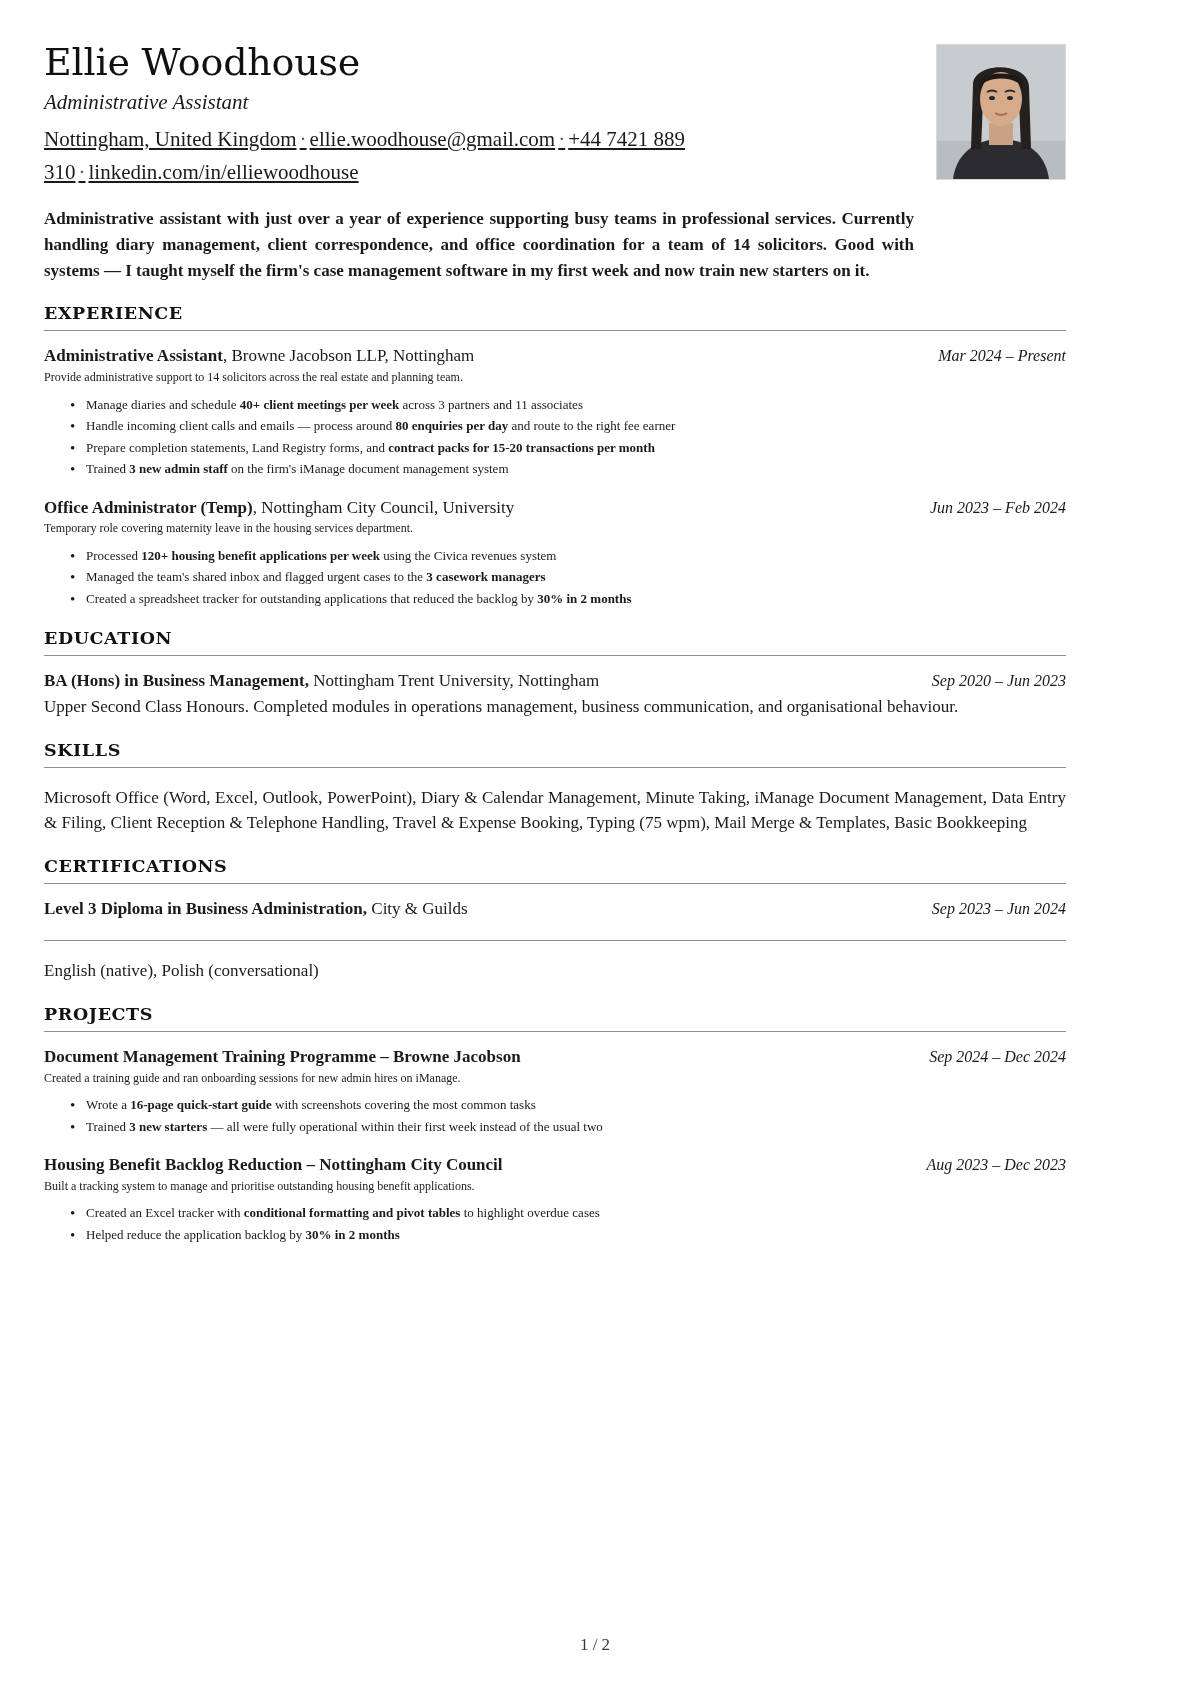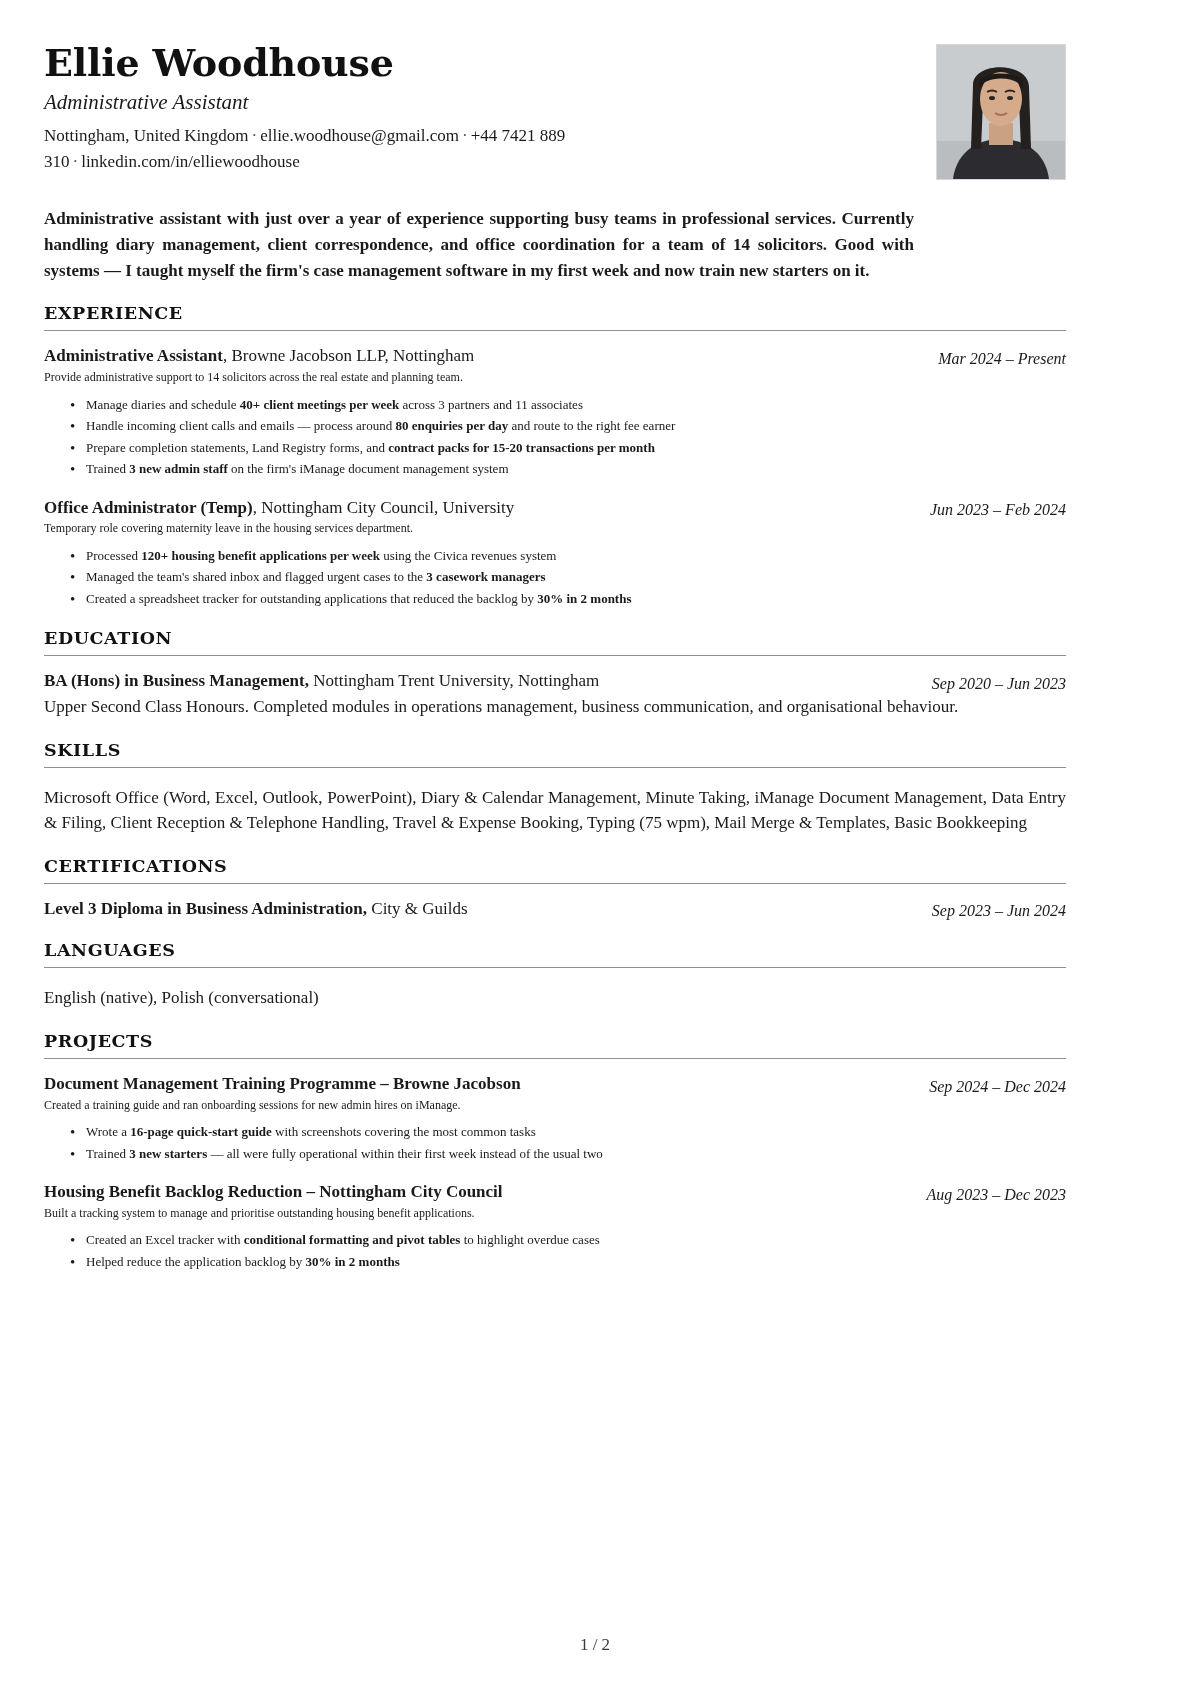--- a/index.html
+++ b/index.html
@@ -20,39 +20,40 @@
     padding: 42px 124px 0 44px;
     overflow: hidden;
   }
   
   .header {
     position: relative;
     min-height: 150px;
   }
   .name {
     font-family: "DejaVu Serif", "Liberation Serif", serif;
-    font-weight: 700;
+    font-weight: 400;
     font-size: 38px;
     letter-spacing: -0.2px;
     line-height: 1.1;
     margin: 0 7px 6px 0;
     color: #111111;
   }
   .job-title {
     font-style: italic;
     font-size: 21px;
     line-height: 1.2;
     margin: 0 0 8px 0;
     color: #1a1a1a;
   }
   .contact-line {
-    font-size: 17px;
+    font-size: 21px;
     line-height: 1.55;
     max-width: 660px;
     color: #1a1a1a;
+    text-decoration: underline;
   }
   .contact-sep {
     padding: 0 3px;
     color: #555;
   }
   .photo {
     position: absolute;
     top: 2px;
     right: 0;
     width: 128px;
@@ -87,21 +88,21 @@
   .rule {
     border: 0;
     border-top: 1.3px solid #8e8e8e;
     margin: 0 0 13px 0;
   }
   .entry { margin-bottom: 17px; }
   .entry:last-child { margin-bottom: 0; }
   .entry-head {
     display: flex;
     justify-content: space-between;
-    align-items: flex-end;
+    align-items: center;
     gap: 18px;
   }
   .entry-heading {
     font-size: 17px;
     line-height: 1.4;
   }
   .entry-heading b {
     font-weight: 700;
   }
   .entry-date {
@@ -248,21 +249,20 @@
     <hr class="rule">
     <div class="entry">
       <div class="entry-head">
         <div class="entry-heading"><b>Level 3 Diploma in Business Administration,</b><span> City &amp; Guilds</span></div>
         <div class="entry-date">Sep 2023 – Jun 2024</div>
       </div>
     </div>
   </div>
 
   <div class="section">
-    <h2 class="section-title">LANGUAGES</h2>
     <hr class="rule">
     <p class="plain-block">English (native), Polish (conversational)</p>
   </div>
 
   <div class="section">
     <h2 class="section-title">PROJECTS</h2>
     <hr class="rule">
 
     <div class="entry">
       <div class="entry-head">

